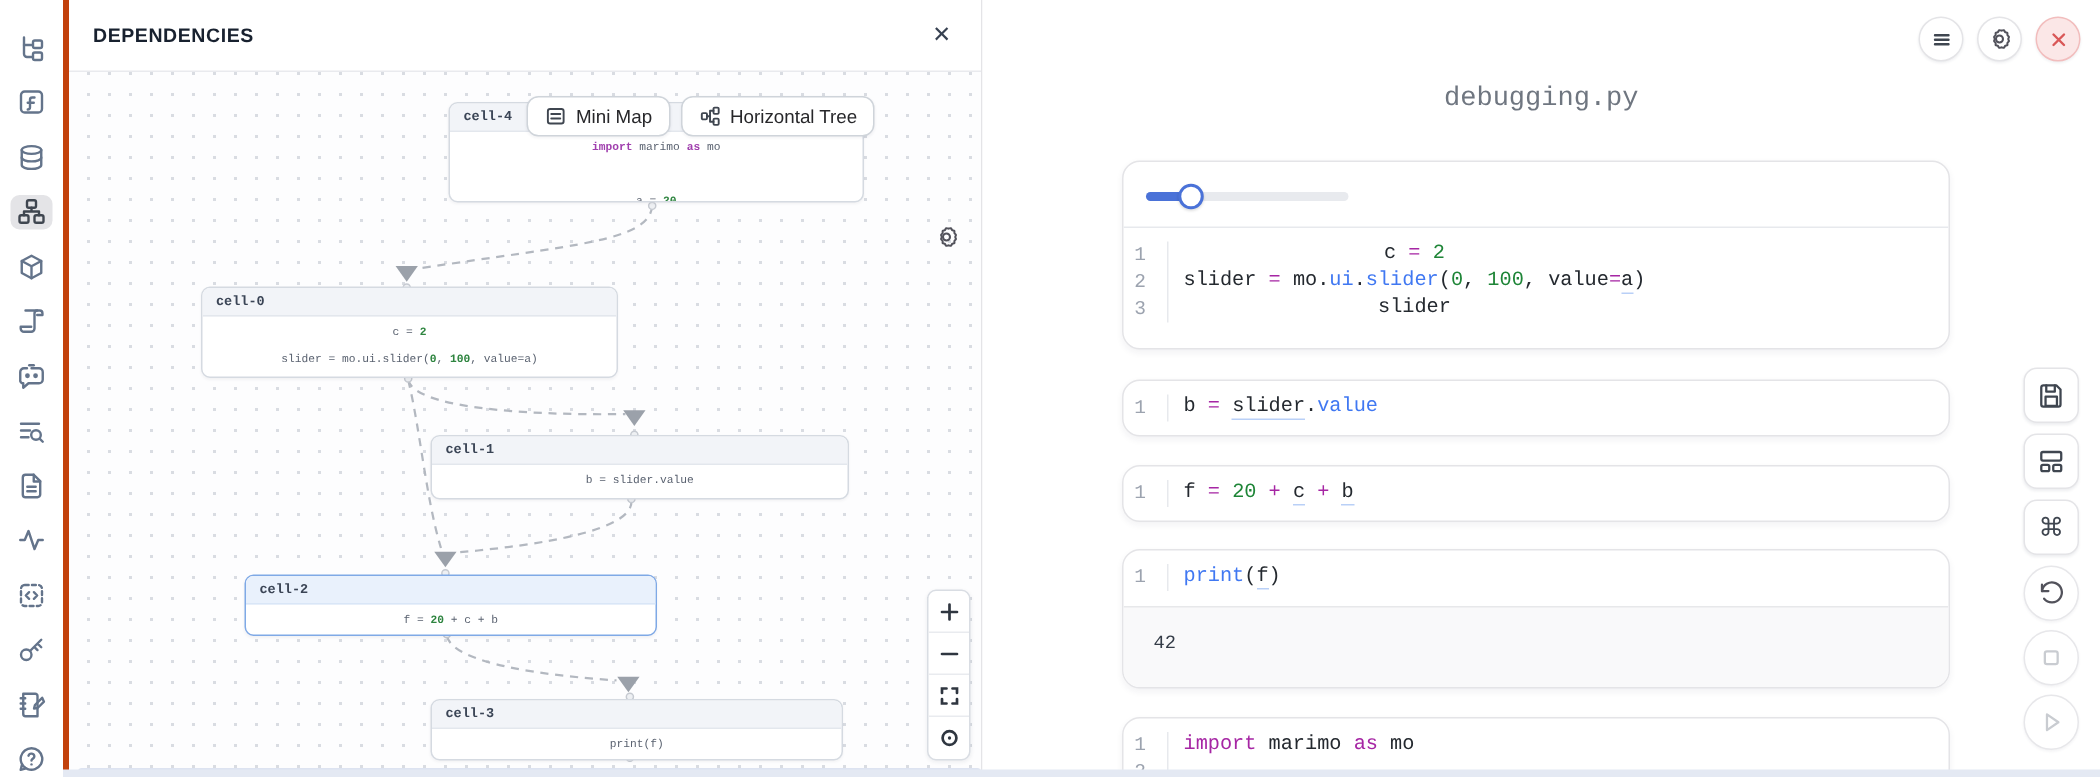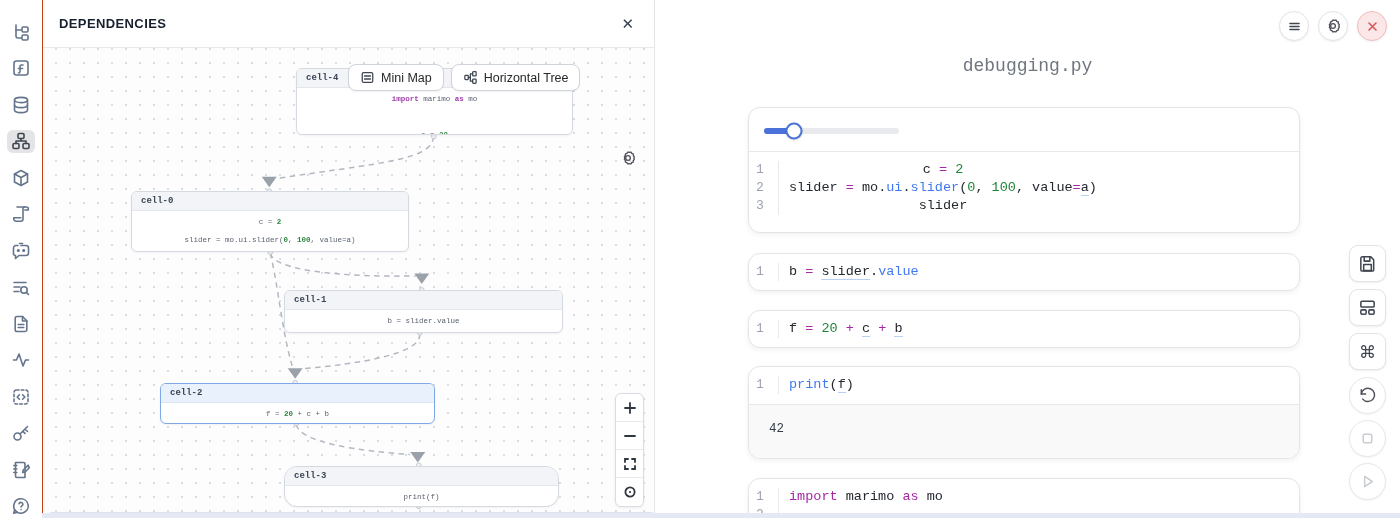--- a/index.html
+++ b/index.html
@@ -10,21 +10,21 @@
   
   .rail { width:42px; height:100%; background:#fff; display:flex; flex-direction:column;
     align-items:center; padding-top:20px; gap:13px; flex:0 0 auto; }
   .rail-btn { width:28px; height:28px; border-radius:6px; display:flex; align-items:center;
     justify-content:center; color:#64748b; cursor:pointer; background:transparent; border:none; }
   .rail-btn.active { background:#e4e4e7; color:#3f4650; }
   .rail-btn svg { width:20px; height:20px; stroke:currentColor; fill:none;
     stroke-width:1.6; stroke-linecap:round; stroke-linejoin:round; }
 
   
-  .dep-panel { width:613px; height:100%; border-left:1px solid #c2410c; border-right:1px solid #e4e4e7;
+  .dep-panel { width:613px; height:100%; border-left:4px solid #c2410c; border-right:1px solid #e4e4e7;
     display:flex; flex-direction:column; flex:0 0 auto; background:#fff; }
   .dep-header { height:48px; border-bottom:1px solid #e9eaee; display:flex; align-items:center;
     justify-content:space-between; padding:0 20px 0 16px; }
   .dep-title { font-size:13px; font-weight:bold; letter-spacing:.03em; color:#18212f; }
   .dep-close { font-size:15px; color:#374151; background:none; border:none; cursor:pointer; line-height:1; }
   .graph { position:relative; flex:1; background-color:#fdfdfe; overflow:hidden;
     background-image:radial-gradient(#d9dce2 1.1px, transparent 1.1px);
     background-size:14px 14px; background-position:6px 8px; }
   .edges { position:absolute; inset:0; width:100%; height:100%; }
 
@@ -266,21 +266,21 @@
         <div class="gnode-code"><div class="code-line"><span class="tok-p">c = </span><span class="tok-n">2</span></div><div class="code-line"><span class="tok-p">slider = mo.ui.slider(</span><span class="tok-n">0</span><span class="tok-p">, </span><span class="tok-n">100</span><span class="tok-p">, value=a)</span></div></div>
       </div>
       <div class="gnode" style="left:241px; top:242px; width:279px; height:43px;">
         <div class="gnode-header">cell-1</div>
         <div class="gnode-code"><div class="code-line"><span class="tok-p">b = slider.value</span></div></div>
       </div>
       <div class="gnode selected" style="left:117px; top:335px; width:275px; height:41px;">
         <div class="gnode-header">cell-2</div>
         <div class="gnode-code"><div class="code-line"><span class="tok-p">f = </span><span class="tok-n">20</span><span class="tok-p"> + c + b</span></div></div>
       </div>
-      <div class="gnode" style="left:241px; top:418px; width:275px; height:41px;border-radius:13px;">
+      <div class="gnode" style="left:241px; top:418px; width:275px; height:41px;">
         <div class="gnode-header">cell-3</div>
         <div class="gnode-code"><div class="code-line"><span class="tok-p">print(f)</span></div></div>
       </div>
 
       <div class="graph-toolbar">
         <button class="gt-btn">
           <svg viewBox="0 0 20 20">
               <rect x="3" y="3.5" width="14" height="13" rx="2"></rect>
               <path d="M6 8h8M6 12h8"></path>
             </svg>

